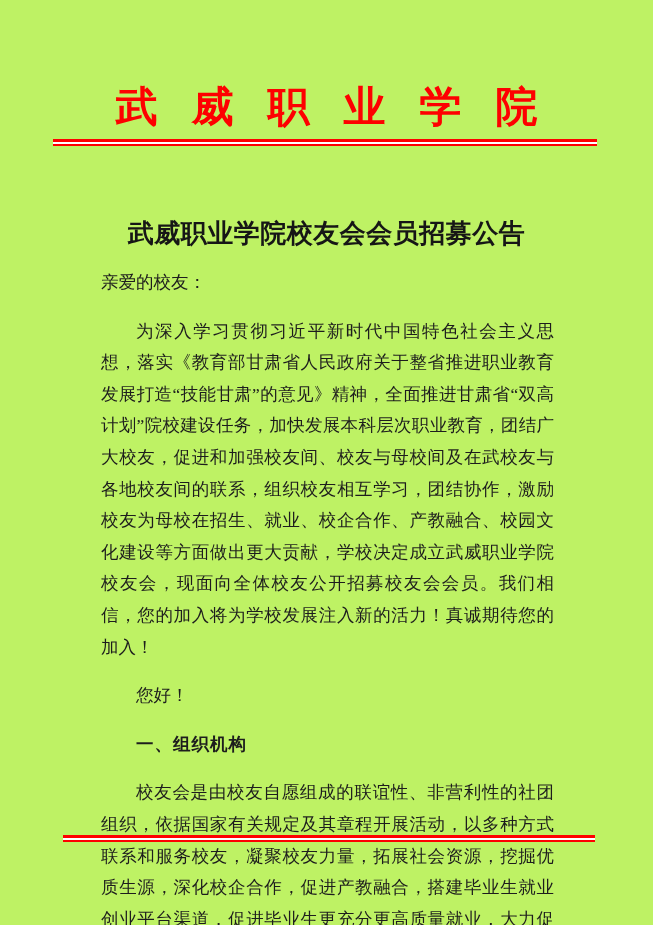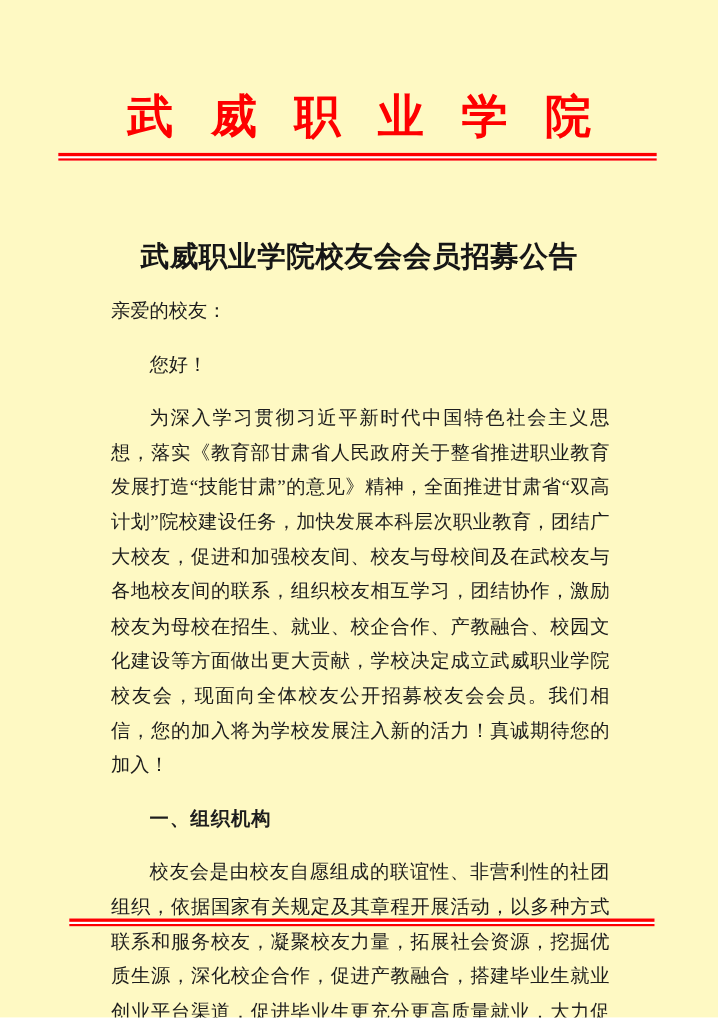--- a/index.html
+++ b/index.html
@@ -10,21 +10,21 @@
   body {
     width: 653px;
     height: 925px;
     position: relative;
     font-family: "Liberation Serif", serif;
     overflow: hidden;
   }
   .page {
     position: absolute;
     inset: 0;
-    background: #fef9c3;
+    background: #bef264;
   }
   
   .letterhead-name {
     position: absolute;
     top: 84px;
     left: 0;
     right: 0;
     text-align: center;
     color: #fe0000;
     font-weight: bold;
@@ -101,21 +101,21 @@
 <div class="page">
 
   <div class="letterhead-name">武威职业学院</div>
 
   <div class="red-rule red-rule-top"></div>
 
   <div class="doc-title">武威职业学院校友会会员招募公告</div>
 
   <div class="doc-body">
     <p>亲爱的校友：</p>
+    <p class="indent">为深入学习贯彻习近平新时代中国特色社会主义思想，落实《教育部甘肃省人民政府关于整省推进职业教育发展打造“技能甘肃”的意见》精神，全面推进甘肃省“双高计划”院校建设任务，加快发展本科层次职业教育，团结广大校友，促进和加强校友间、校友与母校间及在武校友与各地校友间的联系，组织校友相互学习，团结协作，激励校友为母校在招生、就业、校企合作、产教融合、校园文化建设等方面做出更大贡献，学校决定成立武威职业学院校友会，现面向全体校友公开招募校友会会员。我们相信，您的加入将为学校发展注入新的活力！真诚期待您的加入！</p>
     <p class="indent">您好！</p>
-    <p class="indent">为深入学习贯彻习近平新时代中国特色社会主义思想，落实《教育部甘肃省人民政府关于整省推进职业教育发展打造“技能甘肃”的意见》精神，全面推进甘肃省“双高计划”院校建设任务，加快发展本科层次职业教育，团结广大校友，促进和加强校友间、校友与母校间及在武校友与各地校友间的联系，组织校友相互学习，团结协作，激励校友为母校在招生、就业、校企合作、产教融合、校园文化建设等方面做出更大贡献，学校决定成立武威职业学院校友会，现面向全体校友公开招募校友会会员。我们相信，您的加入将为学校发展注入新的活力！真诚期待您的加入！</p>
     <p class="section-heading">一、组织机构</p>
     <p class="indent">校友会是由校友自愿组成的联谊性、非营利性的社团组织，依据国家有关规定及其章程开展活动，以多种方式联系和服务校友，凝聚校友力量，拓展社会资源，挖掘优质生源，深化校企合作，促进产教融合，搭建毕业生就业创业平台渠道，促进毕业生更充分更高质量就业，大力促进学校事业发展。学校鼓</p>
   </div>
 
   <div class="red-rule red-rule-bottom"></div>
 
 </div>
 
 </body></html>

